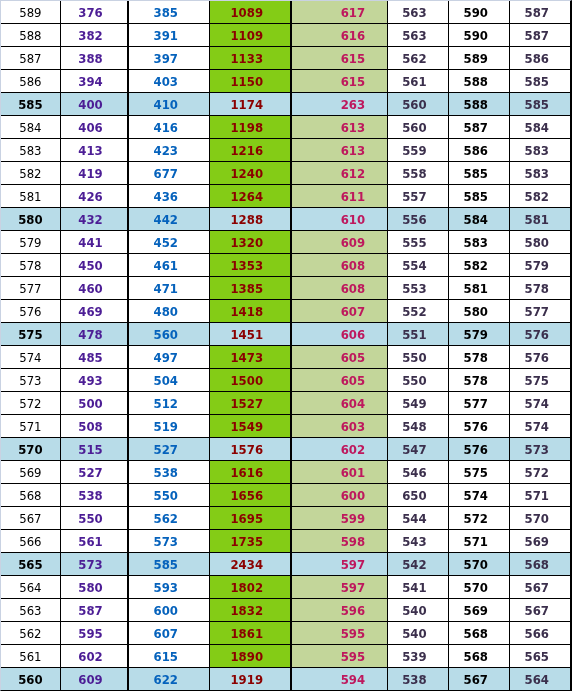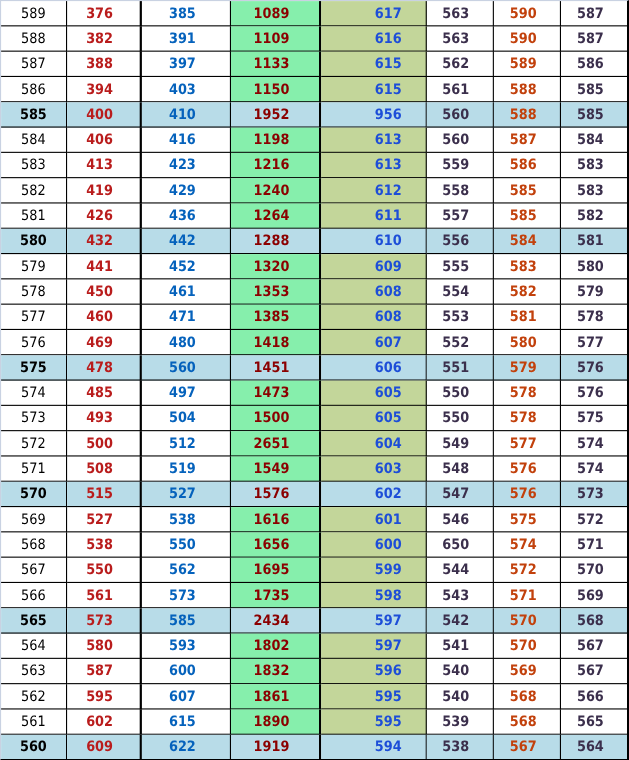--- a/index.html
+++ b/index.html
@@ -35,26 +35,26 @@
       border-right:1px solid #000000;
       box-sizing:content-box;
       overflow:hidden;
       white-space:nowrap;
   }
   table.datatable tr:last-child td { border-bottom:none; }
   table.datatable td > span.v { display:inline-block; position:relative; top:1px; }
 
   
   table.datatable td.c1 { width:63px; padding:0; color:#000000; font-weight:normal; }
-  table.datatable td.c2 { width:64px; color:#b91c1c; border-right-width:2px; }
+  table.datatable td.c2 { width:64px; color:#4c1d95; border-right-width:2px; }
   table.datatable td.c3 { width:79px; color:#0562bc;text-decoration:underline; }
-  table.datatable td.c4 { width:78px; color:#8b0000; background:#86efac; border-right-width:2px; }
-  table.datatable td.c5 { width:57px; color:#1d4ed8; background:#c3d69a;padding-left:34px; }
+  table.datatable td.c4 { width:78px; color:#8b0000; background:#84cc16; border-right-width:2px; }
+  table.datatable td.c5 { width:57px; color:#be185d; background:#c3d69a;padding-left:34px; }
   table.datatable td.c6 { width:57px; color:#3b2f4c; }
-  table.datatable td.c7 { width:57px; color:#c2410c; }
+  table.datatable td.c7 { width:57px; color:#000000; }
   table.datatable td.c8 { width:56px; color:#3b2f4c; border-right:0; }
 
   
   table.datatable tr.hl td    { background:#b8dce8; }
   table.datatable tr.hl td.c1 { font-weight:bold; }
 </style>
 </head>
 <body>
 
 <div id="grid">
@@ -97,22 +97,22 @@
         <td class="c4"><span class="v">1150</span></td>
         <td class="c5"><span class="v">615</span></td>
         <td class="c6"><span class="v">561</span></td>
         <td class="c7"><span class="v">588</span></td>
         <td class="c8"><span class="v">585</span></td>
       </tr>
       <tr class="hl">
         <td class="c1"><span class="v">585</span></td>
         <td class="c2"><span class="v">400</span></td>
         <td class="c3"><span class="v">410</span></td>
-        <td class="c4"><span class="v">1952</span></td>
-        <td class="c5"><span class="v">956</span></td>
+        <td class="c4"><span class="v">1174</span></td>
+        <td class="c5"><span class="v">263</span></td>
         <td class="c6"><span class="v">560</span></td>
         <td class="c7"><span class="v">588</span></td>
         <td class="c8"><span class="v">585</span></td>
       </tr>
       <tr>
         <td class="c1"><span class="v">584</span></td>
         <td class="c2"><span class="v">406</span></td>
         <td class="c3"><span class="v">416</span></td>
         <td class="c4"><span class="v">1198</span></td>
         <td class="c5"><span class="v">613</span></td>
@@ -126,21 +126,21 @@
         <td class="c3"><span class="v">423</span></td>
         <td class="c4"><span class="v">1216</span></td>
         <td class="c5"><span class="v">613</span></td>
         <td class="c6"><span class="v">559</span></td>
         <td class="c7"><span class="v">586</span></td>
         <td class="c8"><span class="v">583</span></td>
       </tr>
       <tr>
         <td class="c1"><span class="v">582</span></td>
         <td class="c2"><span class="v">419</span></td>
-        <td class="c3"><span class="v">429</span></td>
+        <td class="c3"><span class="v">677</span></td>
         <td class="c4"><span class="v">1240</span></td>
         <td class="c5"><span class="v">612</span></td>
         <td class="c6"><span class="v">558</span></td>
         <td class="c7"><span class="v">585</span></td>
         <td class="c8"><span class="v">583</span></td>
       </tr>
       <tr>
         <td class="c1"><span class="v">581</span></td>
         <td class="c2"><span class="v">426</span></td>
         <td class="c3"><span class="v">436</span></td>
@@ -227,21 +227,21 @@
         <td class="c4"><span class="v">1500</span></td>
         <td class="c5"><span class="v">605</span></td>
         <td class="c6"><span class="v">550</span></td>
         <td class="c7"><span class="v">578</span></td>
         <td class="c8"><span class="v">575</span></td>
       </tr>
       <tr>
         <td class="c1"><span class="v">572</span></td>
         <td class="c2"><span class="v">500</span></td>
         <td class="c3"><span class="v">512</span></td>
-        <td class="c4"><span class="v">2651</span></td>
+        <td class="c4"><span class="v">1527</span></td>
         <td class="c5"><span class="v">604</span></td>
         <td class="c6"><span class="v">549</span></td>
         <td class="c7"><span class="v">577</span></td>
         <td class="c8"><span class="v">574</span></td>
       </tr>
       <tr>
         <td class="c1"><span class="v">571</span></td>
         <td class="c2"><span class="v">508</span></td>
         <td class="c3"><span class="v">519</span></td>
         <td class="c4"><span class="v">1549</span></td>

